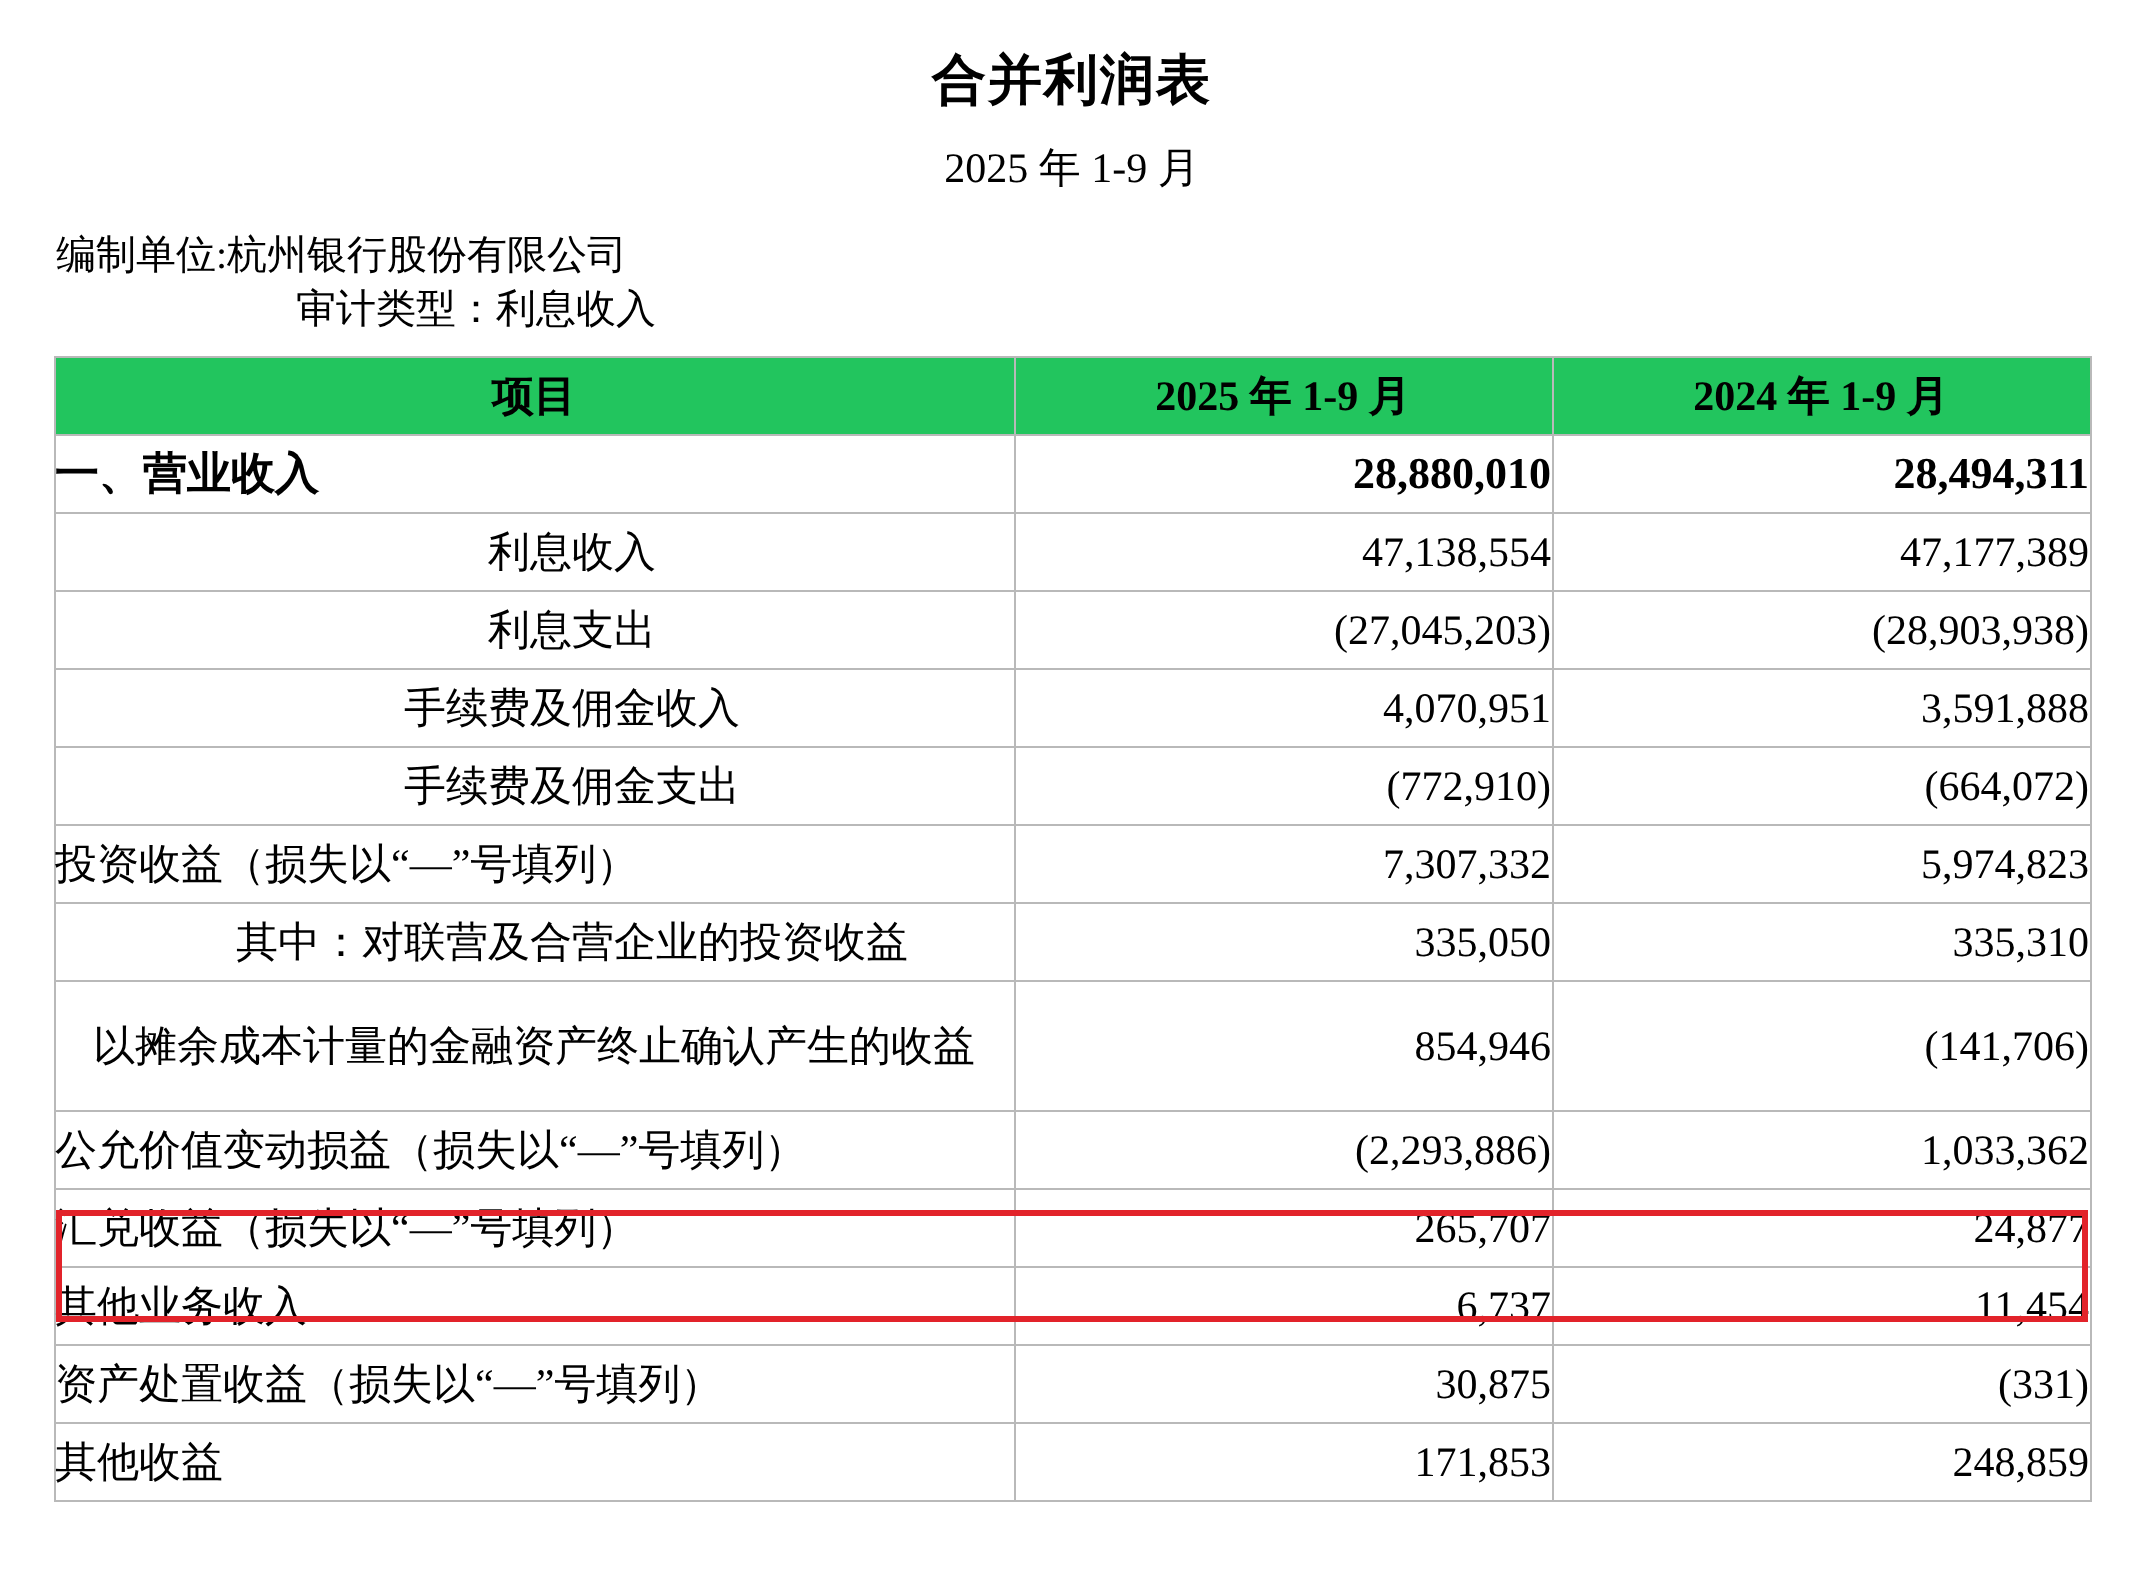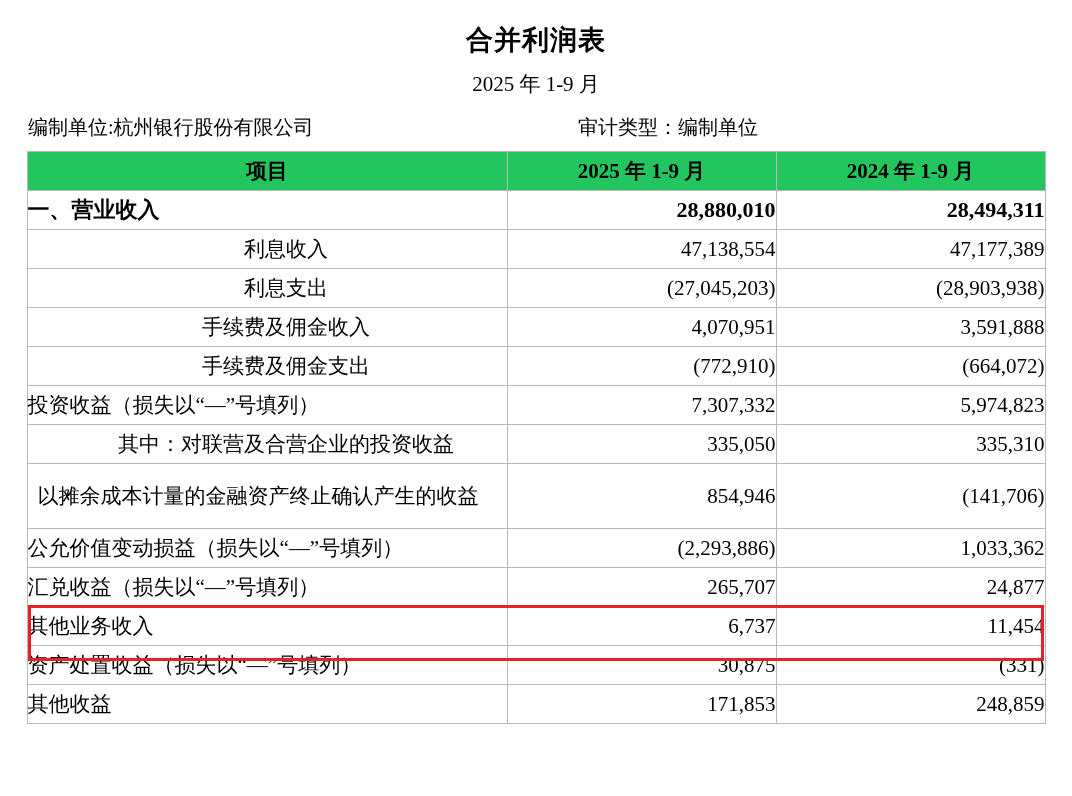--- a/index.html
+++ b/index.html
@@ -34,20 +34,21 @@
     font-size: 21px;
     margin-top: 12px;
     font-weight: normal;
   }
   .meta-row {
     display: flex;
     align-items: flex-start;
     margin-top: 16px;
     padding: 0 26px 0 28px;
     font-size: 20px;
+    flex-direction: column;
   }
   .meta-left {
     flex: 0 0 auto;
     width: 430px;
     text-align: left;
   }
   .meta-center {
     flex: 1 1 auto;
     text-align: center;
   }
@@ -89,21 +90,21 @@
     text-align: right;
     padding-right: 14px;
     white-space: nowrap;
   }
   tr.total td {
     font-weight: bold;
     font-size: 22px;
   }
   td.label.indent1 { padding-left: 38px; text-align: center; }
   td.label.center-wrap {
-    text-align: left;
+    text-align: center;
     white-space: normal;
     line-height: 1.25;
     padding-left: 10px;
     padding-right: 10px;
   }
   tr.tall td { height: 64px; padding-left: 44px; }
 
   
   .highlight-box {
     position: absolute;
@@ -115,21 +116,21 @@
 </head>
 <body>
 
 <div class="page">
 
   <div class="doc-title">合并利润表</div>
   <div class="doc-subtitle">2025 年 1-9 月</div>
 
   <div class="meta-row">
     <div class="meta-left">编制单位:杭州银行股份有限公司</div>
-    <div class="meta-right">审计类型：编制单位</div>
+    <div class="meta-right">审计类型：利息收入</div>
   </div>
 
   <table class="fin">
     <colgroup>
       <col class="c1">
         <col class="c2">
         <col class="c3">
     </colgroup>
     <thead>
       <tr>

